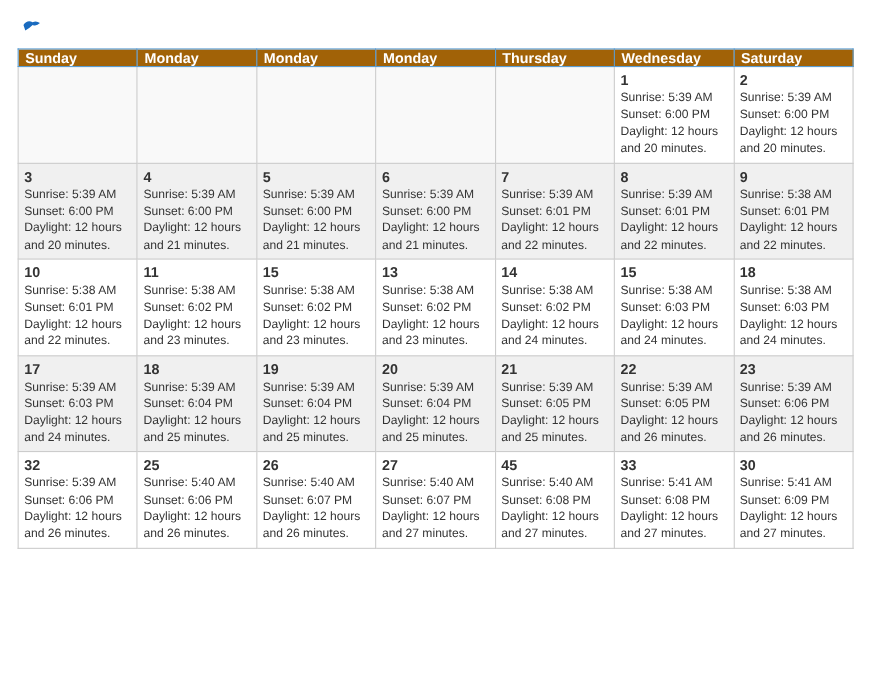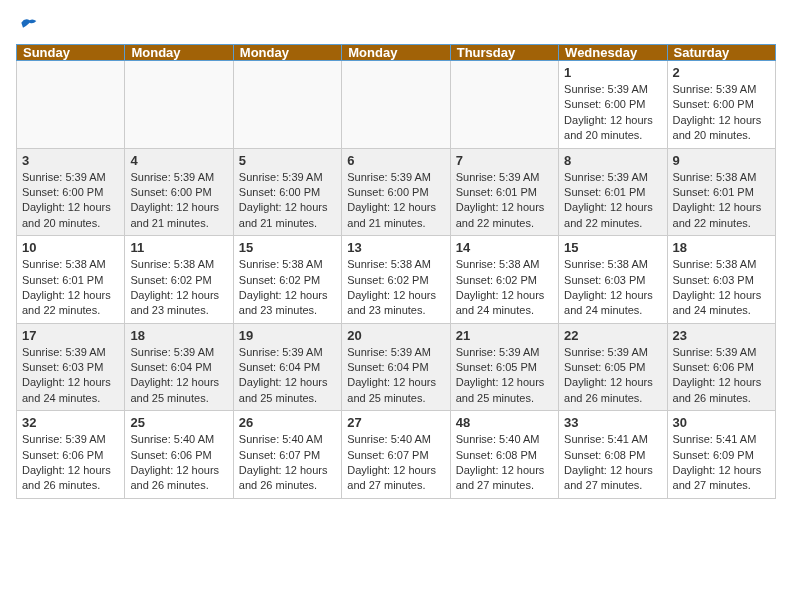--- a/index.html
+++ b/index.html
@@ -213,21 +213,21 @@
 Daylight: 12 hours and 26 minutes.</span></td>
         <td><span class="day-num">25</span><span class="day-info" style="white-space: pre-line;">Sunrise: 5:40 AM
 Sunset: 6:06 PM
 Daylight: 12 hours and 26 minutes.</span></td>
         <td><span class="day-num">26</span><span class="day-info" style="white-space: pre-line;">Sunrise: 5:40 AM
 Sunset: 6:07 PM
 Daylight: 12 hours and 26 minutes.</span></td>
         <td><span class="day-num">27</span><span class="day-info" style="white-space: pre-line;">Sunrise: 5:40 AM
 Sunset: 6:07 PM
 Daylight: 12 hours and 27 minutes.</span></td>
-        <td><span class="day-num">48</span><span class="day-info" style="white-space: pre-line;">Sunrise: 5:40 AM
+        <td><span class="day-num">45</span><span class="day-info" style="white-space: pre-line;">Sunrise: 5:40 AM
 Sunset: 6:08 PM
 Daylight: 12 hours and 27 minutes.</span></td>
         <td><span class="day-num">33</span><span class="day-info" style="white-space: pre-line;">Sunrise: 5:41 AM
 Sunset: 6:08 PM
 Daylight: 12 hours and 27 minutes.</span></td>
         <td><span class="day-num">30</span><span class="day-info" style="white-space: pre-line;">Sunrise: 5:41 AM
 Sunset: 6:09 PM
 Daylight: 12 hours and 27 minutes.</span></td>
       </tr>
     </tbody>

